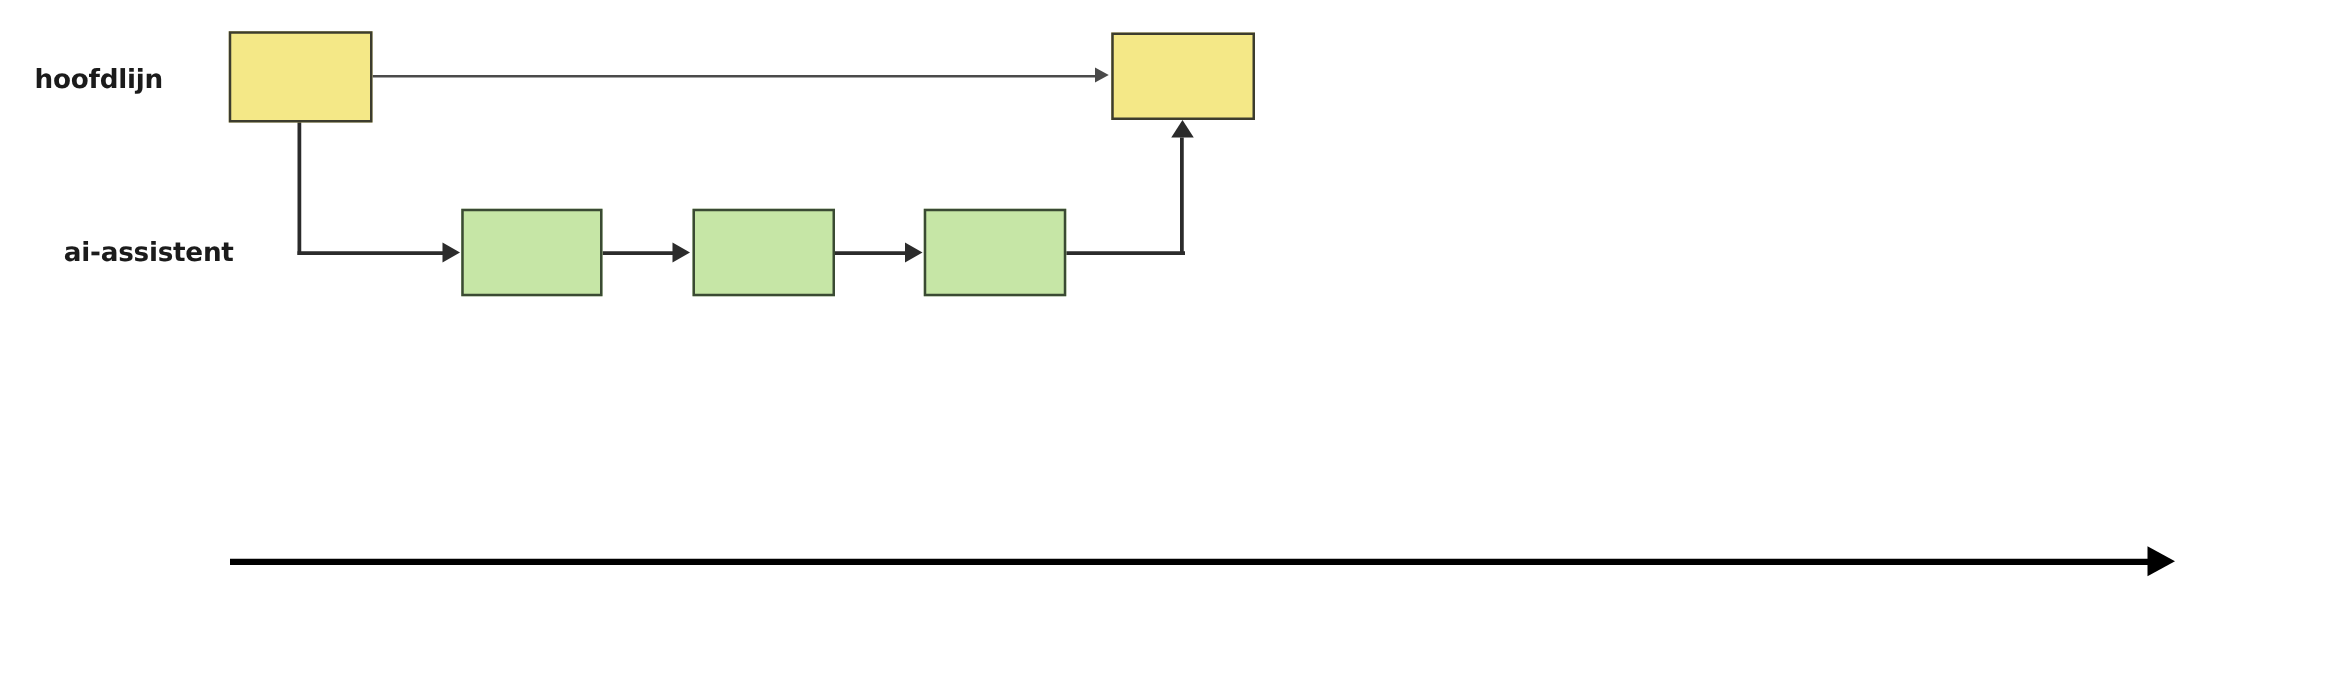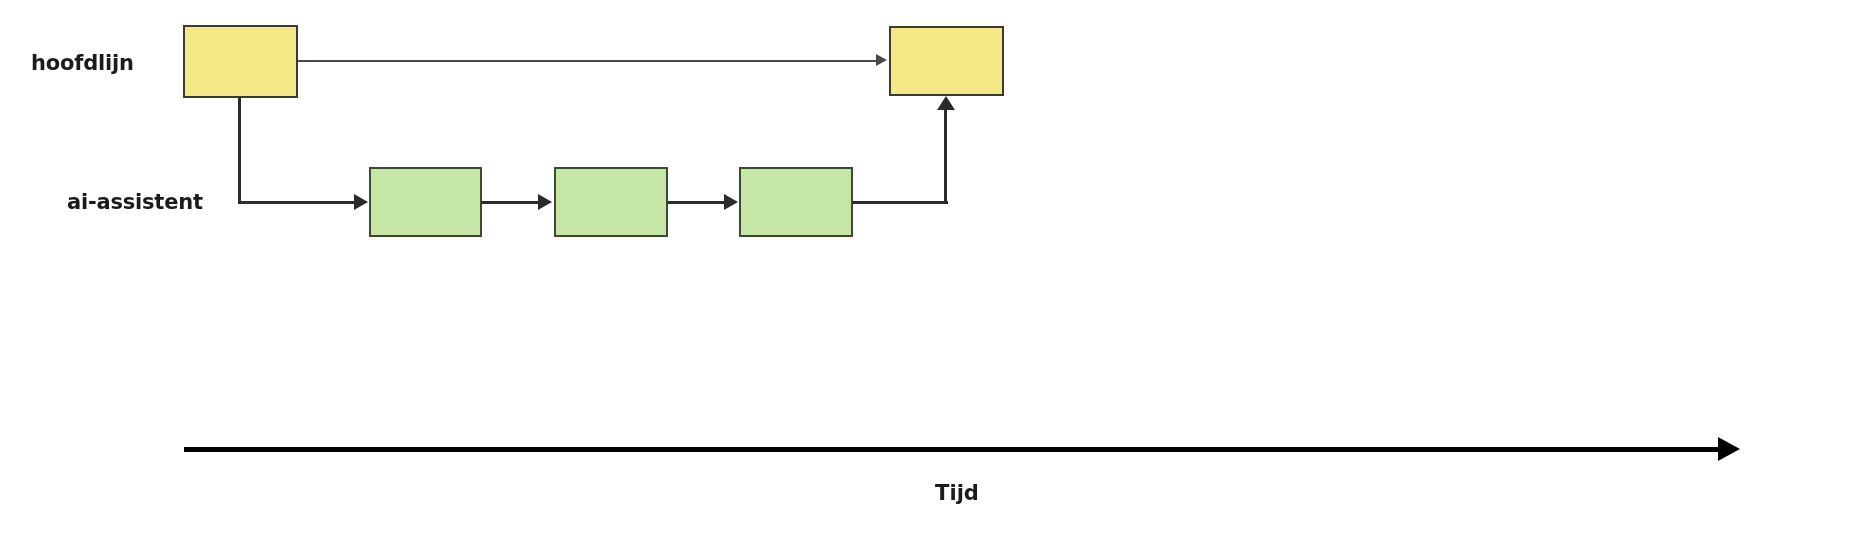--- a/index.html
+++ b/index.html
@@ -17,22 +17,21 @@
   }
 
   
   .lane-label {
     position: absolute;
     font-weight: bold;
     font-size: 21px;
     color: #1b1b1b;
     letter-spacing: -0.2px;
     white-space: nowrap;
-    text-align: left;
-    padding-left: 31px;
+    text-align: center;
   }
   #lane-label-main  { left: 0px;  top: 51px;  width: 158px; }
   #lane-label-ai    { left: 0px;  top: 190px; width: 166px; margin-left: 36px; }
 
   
   .node {
     position: absolute;
     box-sizing: border-box;
     border: 2px solid #3c3c2e;
     background: #f4e887;
@@ -155,15 +154,14 @@
   <div class="node" id="node-main-end"></div>
 
   <div class="node green" id="node-ai-1"></div>
 
   <div class="node green" id="node-ai-2"></div>
 
   <div class="node green" id="node-ai-3"></div>
 
   <div id="time-axis-line"></div>
   <div id="time-axis-head"></div>
-  <div id="time-axis-label">Tijd</div>
 
 </div>
 
 </body></html>

